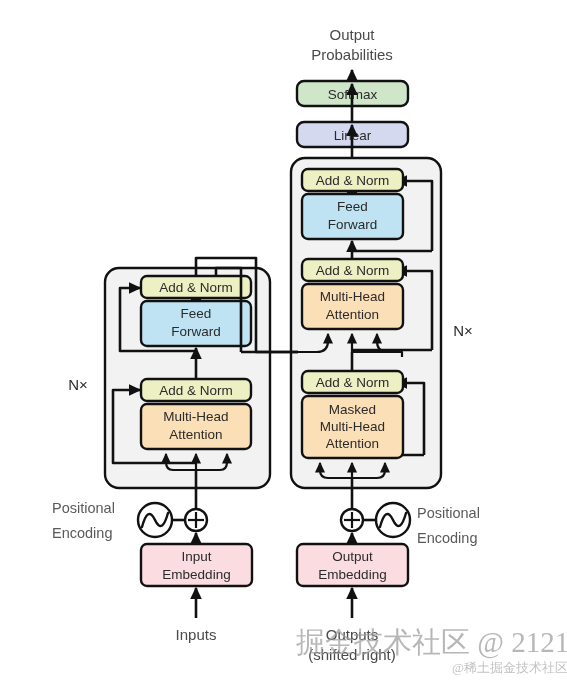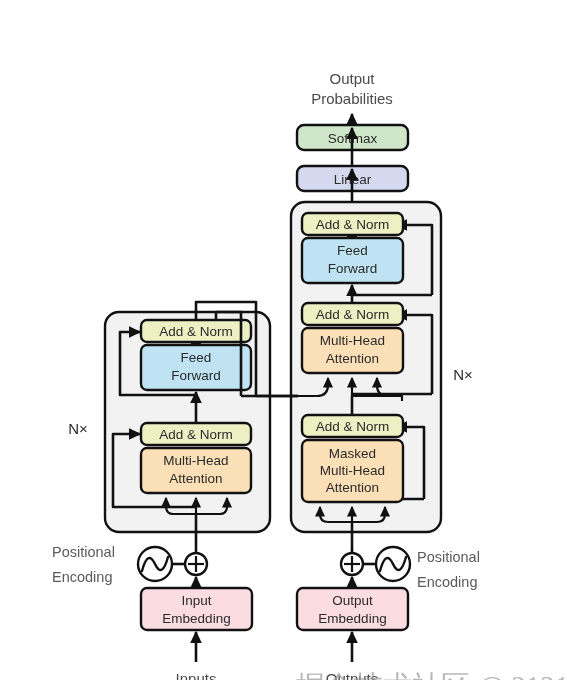--- a/index.html
+++ b/index.html
@@ -1,18 +1,18 @@
 <!DOCTYPE html>
 <html><head>
 <meta charset="utf-8">
 <style>
   html,body{margin:0;padding:0;background:#ffffff;}
   body{width:567px;height:680px;overflow:hidden;
        font-family:"Liberation Sans","DejaVu Sans",sans-serif;}
-  #stage{position:relative;width:567px;height:543px;margin-top:44px;}
+  #stage{position:relative;width:567px;height:543px;}
   svg{position:absolute;top:0;left:0;}
   .blk-text{font-family:"Liberation Sans","DejaVu Sans",sans-serif;
             font-size:13.5px;fill:#2b2b2b;text-anchor:middle;}
   .io-text{font-family:"Liberation Sans","DejaVu Sans",sans-serif;
            font-size:15px;fill:#4a4a4a;text-anchor:middle;}
   .nx-text{font-family:"Liberation Sans","DejaVu Sans",sans-serif;
            font-size:15px;fill:#2b2b2b;text-anchor:middle;}
   .pe-text{font-family:"Liberation Sans","DejaVu Sans",sans-serif;
            font-size:14.5px;fill:#5a5a5a;}
   .wm-main{font-family:"Liberation Serif","DejaVu Serif",serif;

